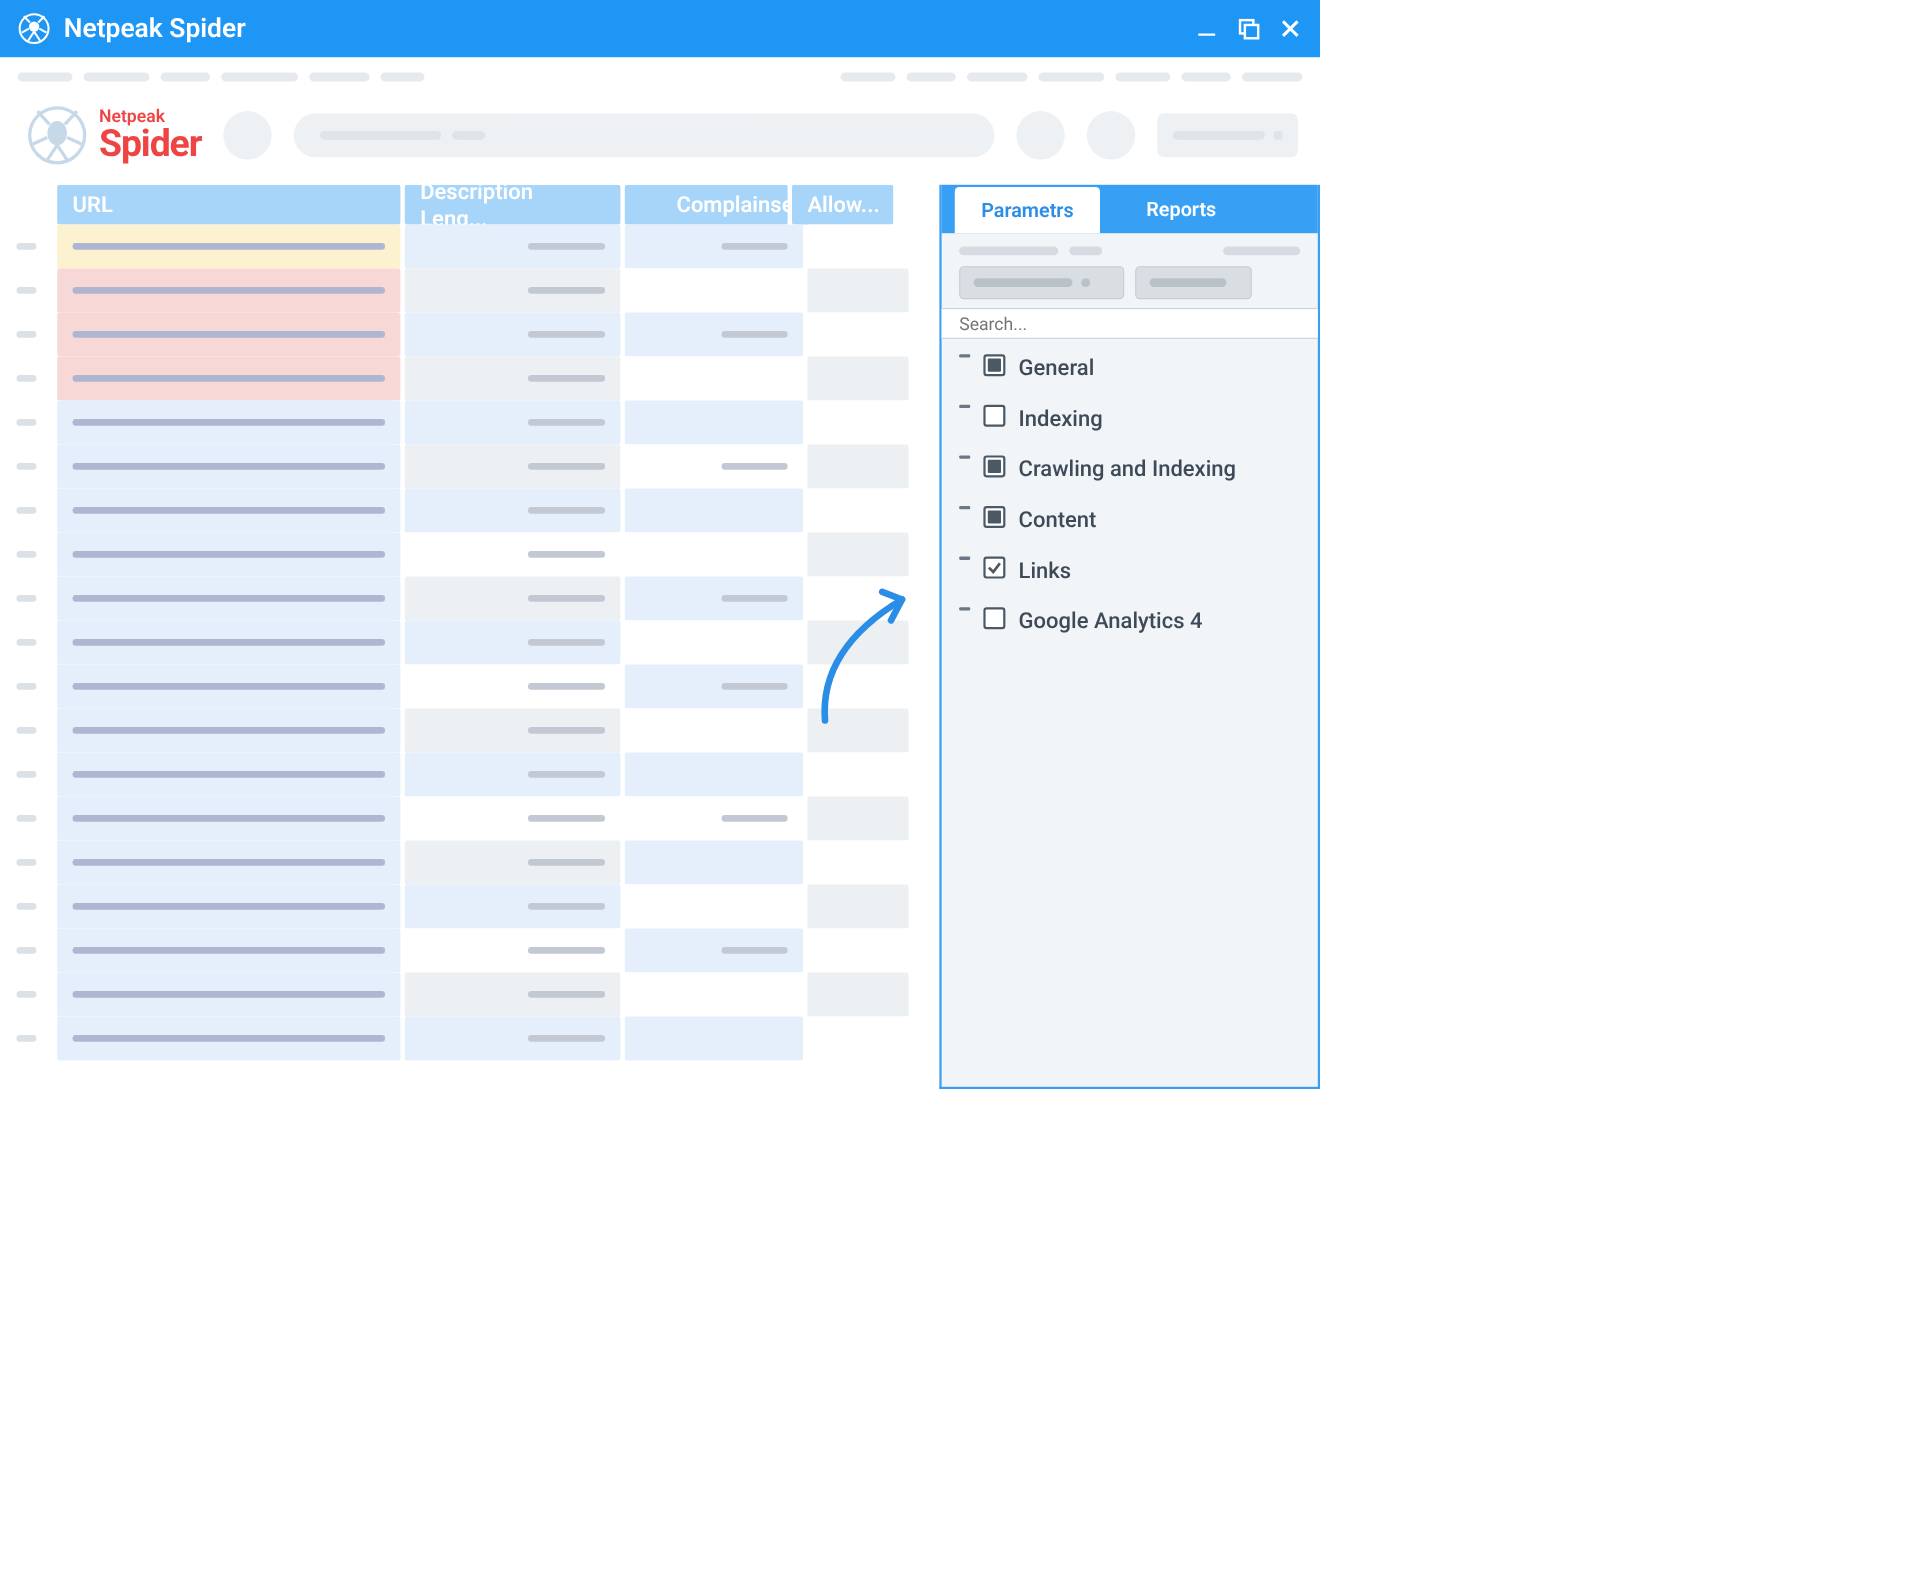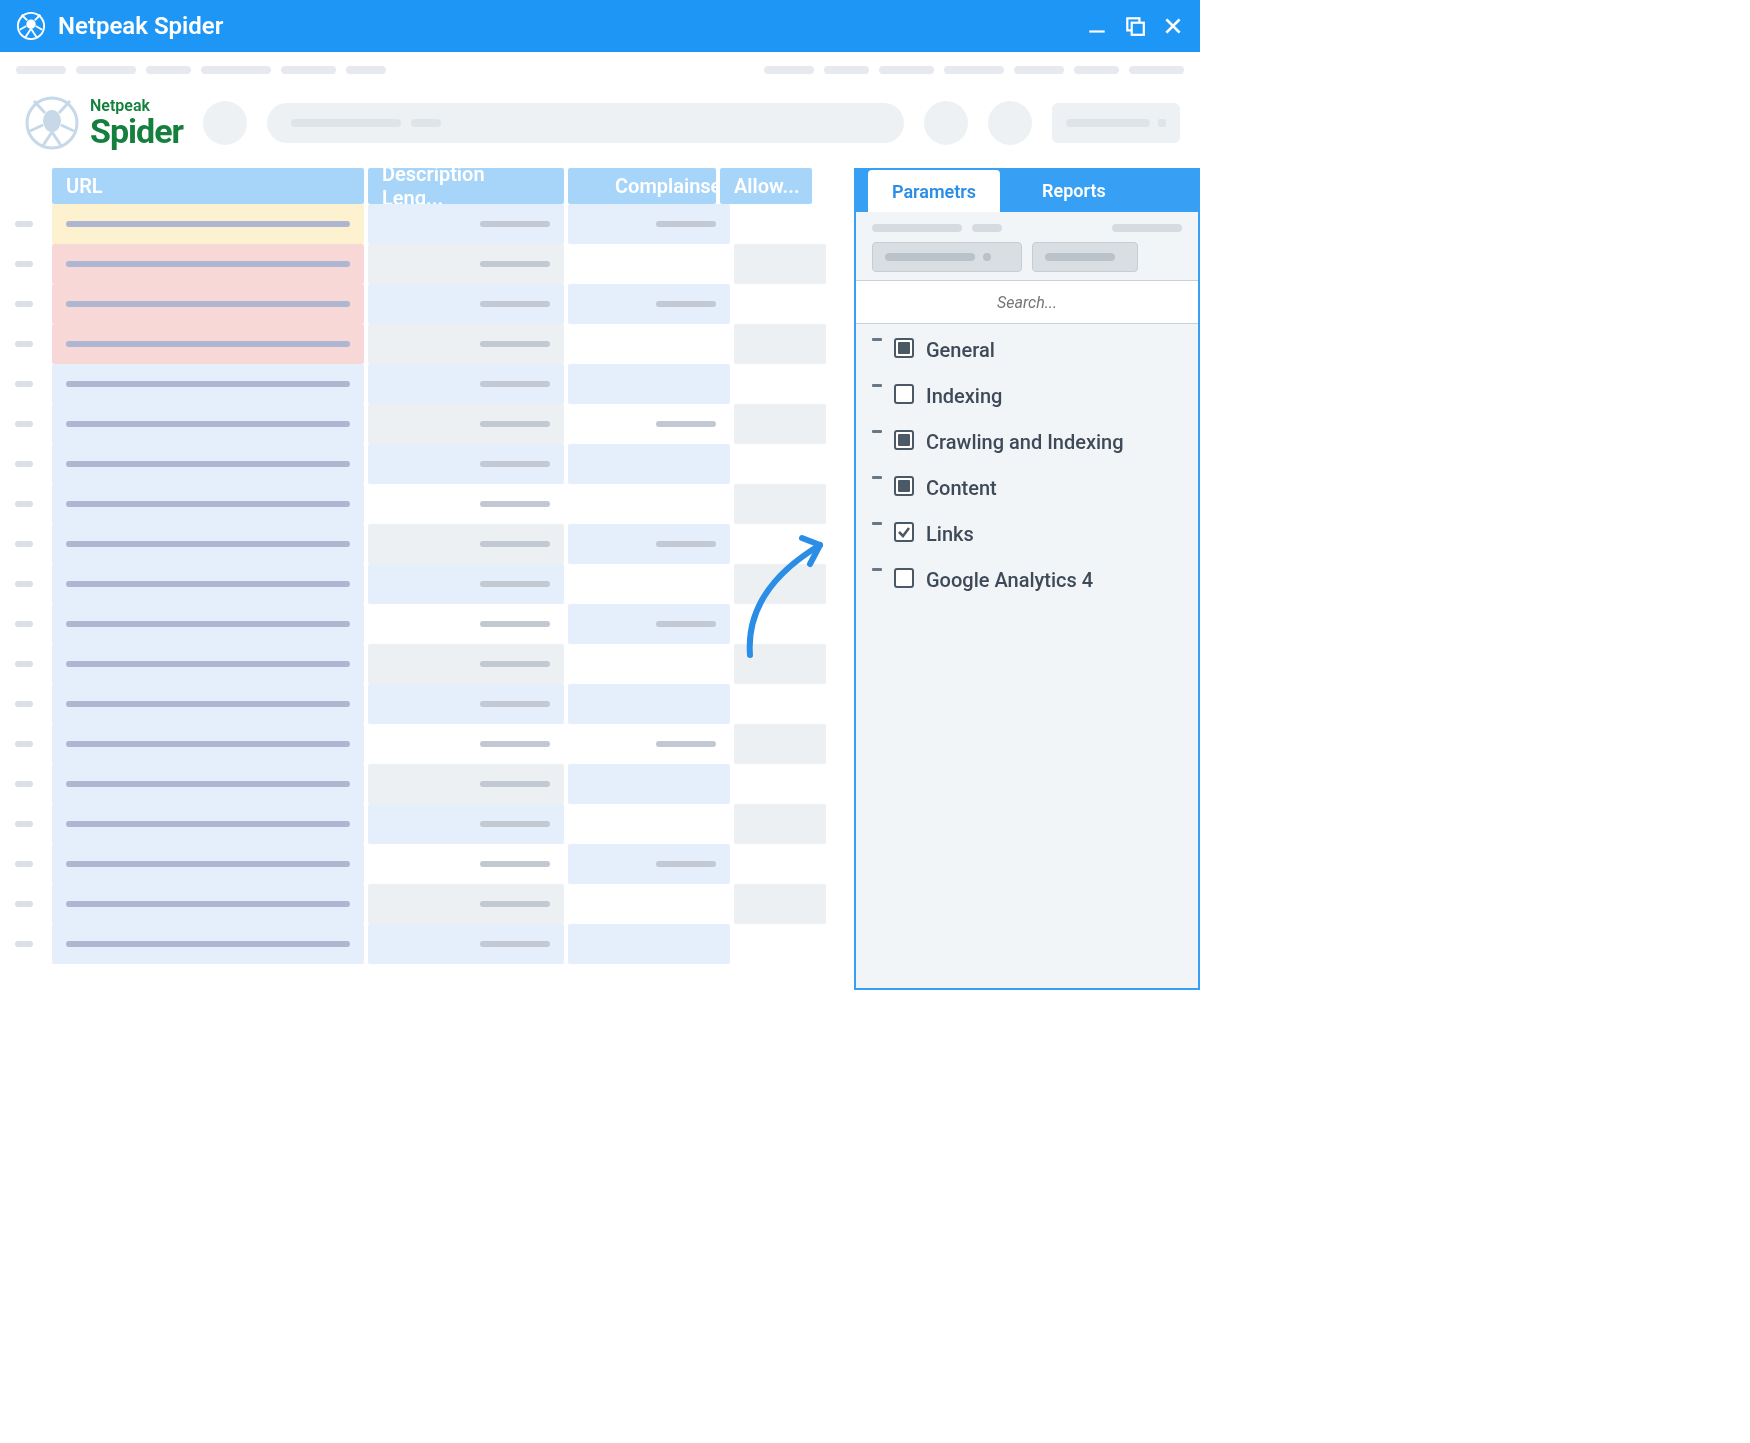--- a/index.html
+++ b/index.html
@@ -13,21 +13,21 @@
 .win-btn { width:22px; height:22px; display:flex; align-items:center; justify-content:center; cursor:pointer; }
 
 
 .ghost-strip { height:26px; display:flex; align-items:center; gap:10px; padding:10px 16px 0; }
 .ghost-strip .pill { height:8px; border-radius:4px; background:#e6eaef; }
 
 
 .header-area { height:90px; display:flex; align-items:center; padding:12px 20px 12px 24px; gap:20px; }
 .logo-block { display:flex; align-items:center; gap:10px; }
 .logo-icon { width:56px; height:56px; }
-.logo-text { display:flex; flex-direction:column; line-height:1; color:#15803d; font-weight:700; }
+.logo-text { display:flex; flex-direction:column; line-height:1; color:#ef4444; font-weight:700; }
 .logo-text .small { font-size:16px; font-weight:600; }
 .logo-text .big { font-size:34px; letter-spacing:-1px; }
 .circle-ghost { width:44px; height:44px; border-radius:50%; background:#eef1f4; }
 .searchbar-ghost { flex:1; height:40px; border-radius:20px; background:#eef1f4; display:flex; align-items:center; padding:0 24px; gap:10px; }
 .searchbar-ghost .dash { height:8px; border-radius:4px; background:#dfe4e9; }
 .rectbtn-ghost { width:128px; height:40px; border-radius:6px; background:#eef1f4; display:flex; align-items:center; padding:0 14px; gap:8px; }
 .rectbtn-ghost .dash { height:8px; border-radius:4px; background:#dfe4e9; flex:1; }
 .rectbtn-ghost .sq { width:8px; height:8px; background:#dfe4e9; border-radius:2px; }
 
 
@@ -69,21 +69,21 @@
 .tab { flex:0 0 auto; padding:0 24px; display:flex; align-items:center; font-size:18px; font-weight:600; cursor:pointer; }
 .tab.active { background:#fff; color:#2b8ee6; border-top-left-radius:4px; border-top-right-radius:4px; margin-top:2px; margin-left:12px; }
 .tab.inactive { color:#fff; margin-left:18px; }
 
 .panel-toolbar { padding:12px 16px 8px; display:flex; gap:10px; flex-wrap:wrap; }
 .panel-toolbar .ghost-pill { height:8px; border-radius:4px; background:#d5dbe1; }
 .panel-toolbar .ghost-btn { height:30px; border-radius:4px; background:#d9dee3; border:1px solid #c6cdd4; display:flex; align-items:center; padding:0 12px; gap:8px; }
 .panel-toolbar .ghost-btn .d { height:8px; border-radius:4px; background:#b9c1c9; }
 
 .search-box { margin:0 0 8px 0; padding:0; }
-.search-box input { width:100%; height:44px; border:1px solid #c9d0d7; border-left:none; border-right:none; background:#fff; font-size:16px; padding:0 16px; font-style:italic; color:#9aa3ad; outline:none;text-align:center; }
+.search-box input { width:100%; height:28px; border:1px solid #c9d0d7; border-left:none; border-right:none; background:#fff; font-size:16px; padding:0 16px; color:#9aa3ad; outline:none; }
 
 .param-list { flex:1; overflow:auto; padding:6px 10px; }
 .param-item { display:flex; align-items:flex-start; height:46px; gap:12px; padding:0 6px; cursor:pointer; }
 .toggle-dash { width:10px; height:3px; background:#6a7785; border-radius:1px; }
 .cb { width:20px; height:20px; border:2px solid #4b5866; border-radius:3px; display:flex; align-items:center; justify-content:center; background:#fff; }
 .cb.filled::after { content:""; width:12px; height:12px; background:#4b5866; border-radius:1px; }
 .cb.checked svg { width:14px; height:14px; }
 .param-label { font-size:20px; color:#3f4a58; font-weight:500; }
 
 

